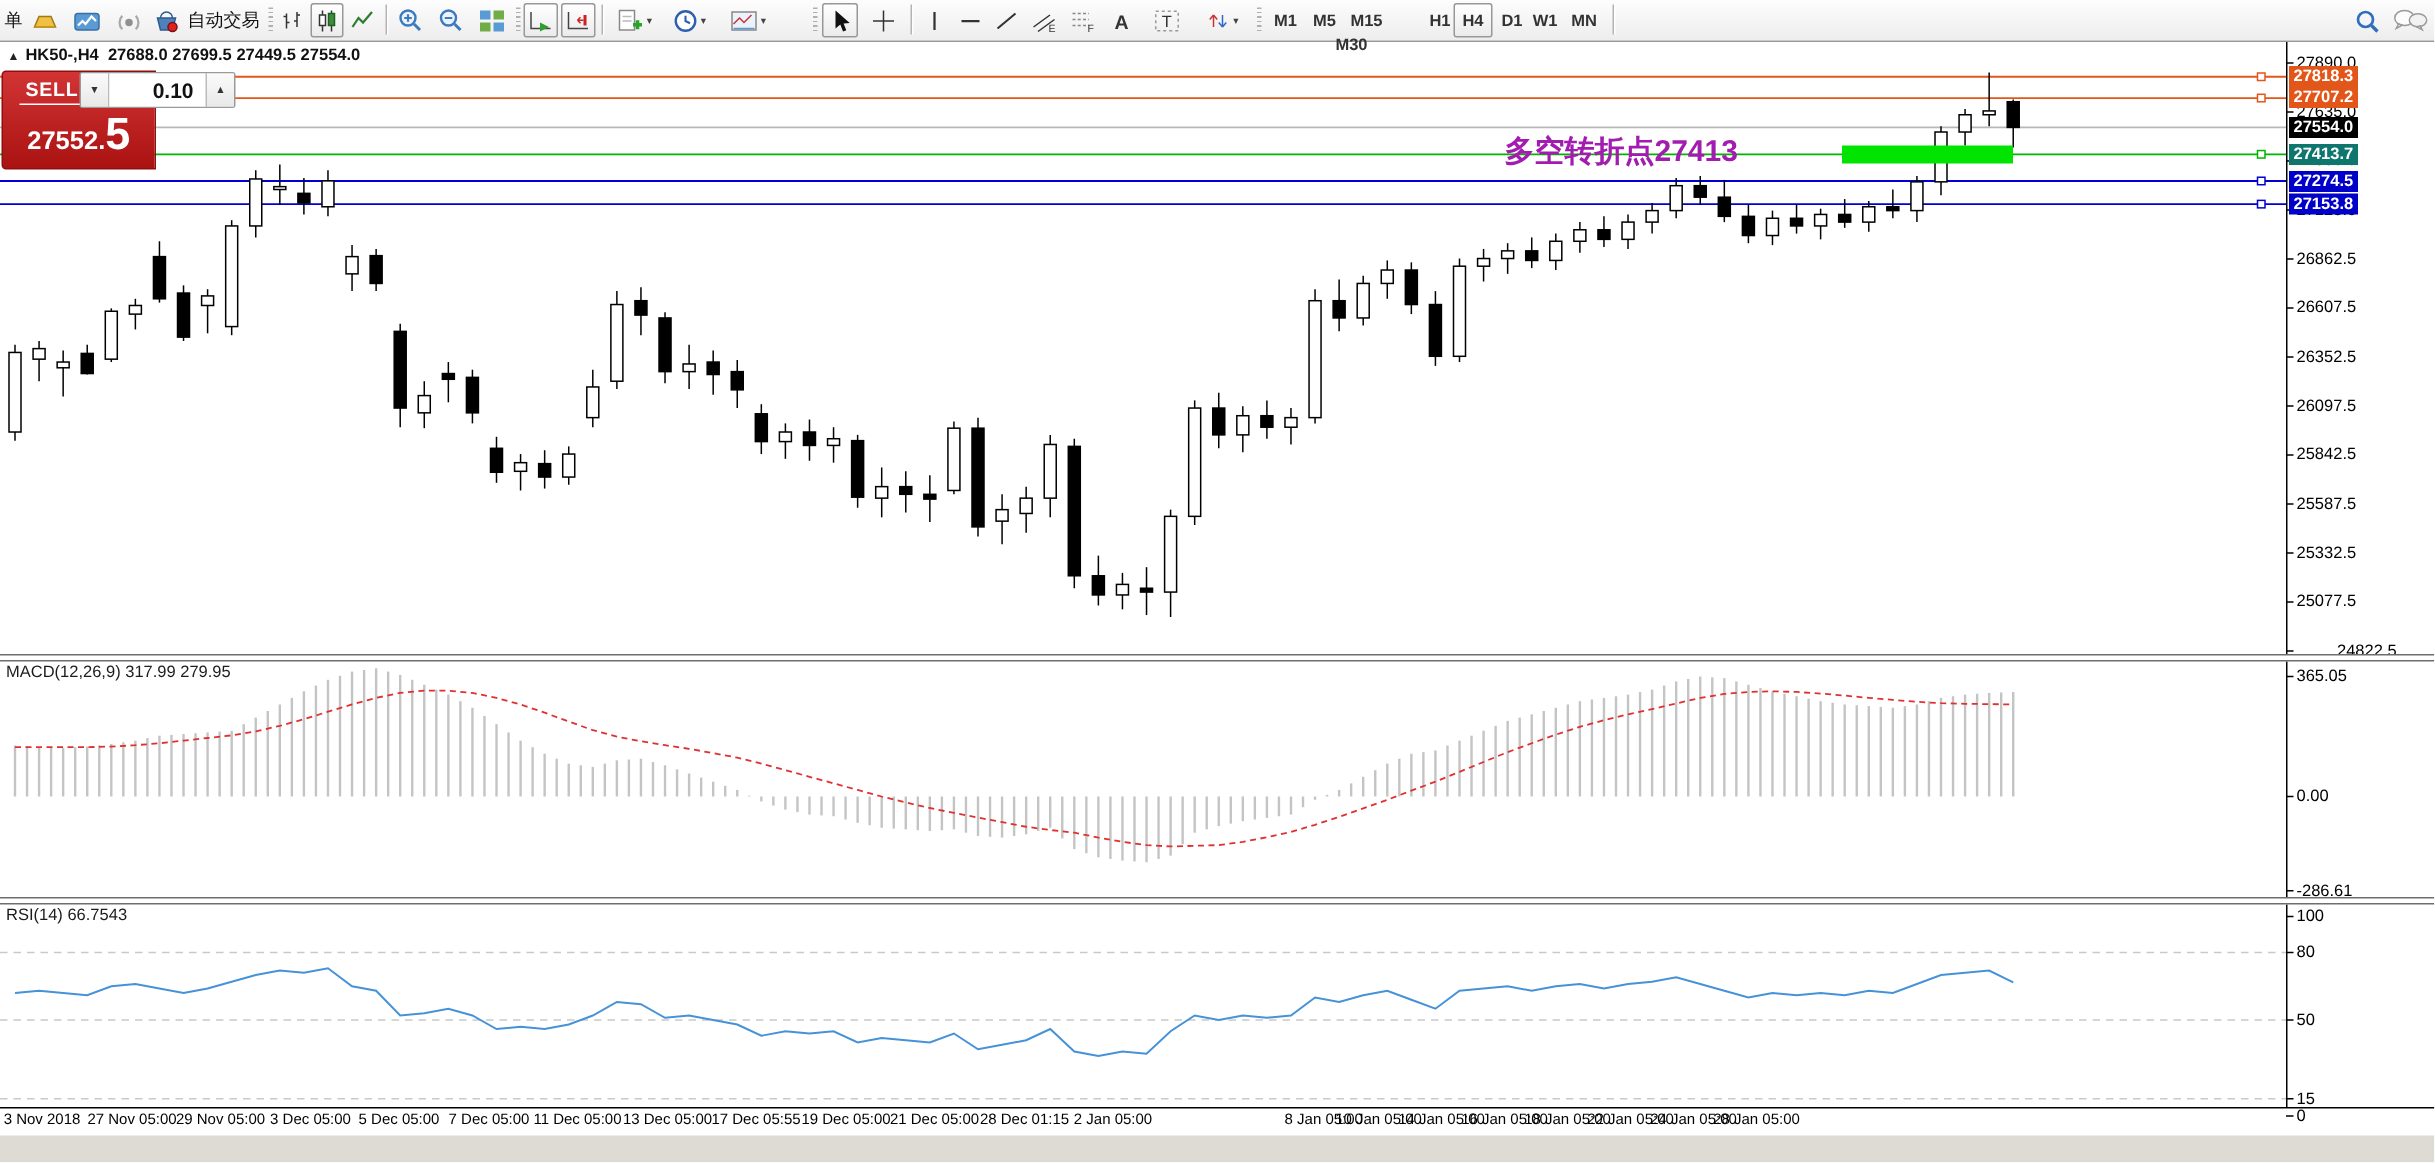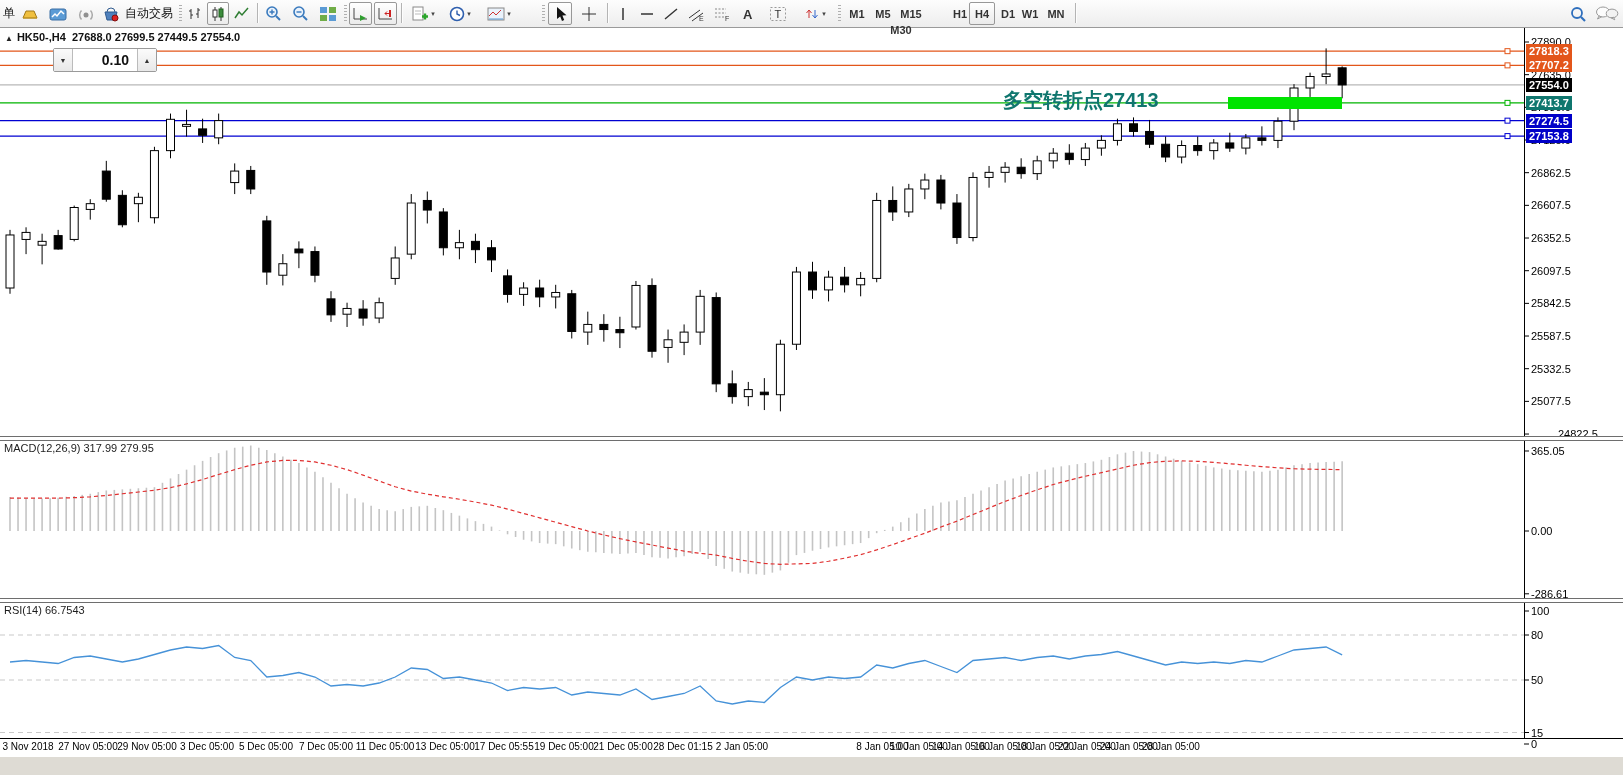--- a/index.html
+++ b/index.html
@@ -490,28 +490,32 @@
   <div class="bottom-strip"></div>
 
   <div class="ind-label" style="left:4px;top:442px;">MACD(12,26,9) 317.99 279.95</div>
   <div class="ind-label" style="left:4px;top:604px;">RSI(14) 66.7543</div>
 
   <div class="chart-header">
     <span class="tri">▲</span><span>HK50-,H4</span>&nbsp;&nbsp;<span>27688.0 27699.5 27449.5 27554.0</span>
   </div>
 
   <div class="trade-panel">
+    <div class="tp-half tp-sell">
+      <span class="tp-word sell">SELL</span>
+      <div class="tp-price"><span class="pm">27552.</span><span class="pb">5</span></div>
+    </div>
     <div class="vol-box">
       <div class="vol-btn down">▼</div>
       <input class="vol-input" value="0.10" style="">
       <div class="vol-btn up">▲</div>
     </div>
   </div>
 
-  <div class="annotation" id="annotation" style="color: #0f766e;">多空转折点27413</div>
+  <div class="annotation" id="annotation" style="color: #a21caf;">多空转折点27413</div>
 
   <div class="toolbar">
     <div class="tb cnlabel" style="left:2px;width:14px;">单</div>
 
     <div class="tb" style="left:18px;width:24px;">
       <svg width="18" height="14">
           <path d="M2 11 L5 4 h8 l3 7 z" fill="#f0c040" stroke="#a07818"></path>
           <path d="M2 11 h14" stroke="#c89a20"></path>
         </svg>
     </div>

